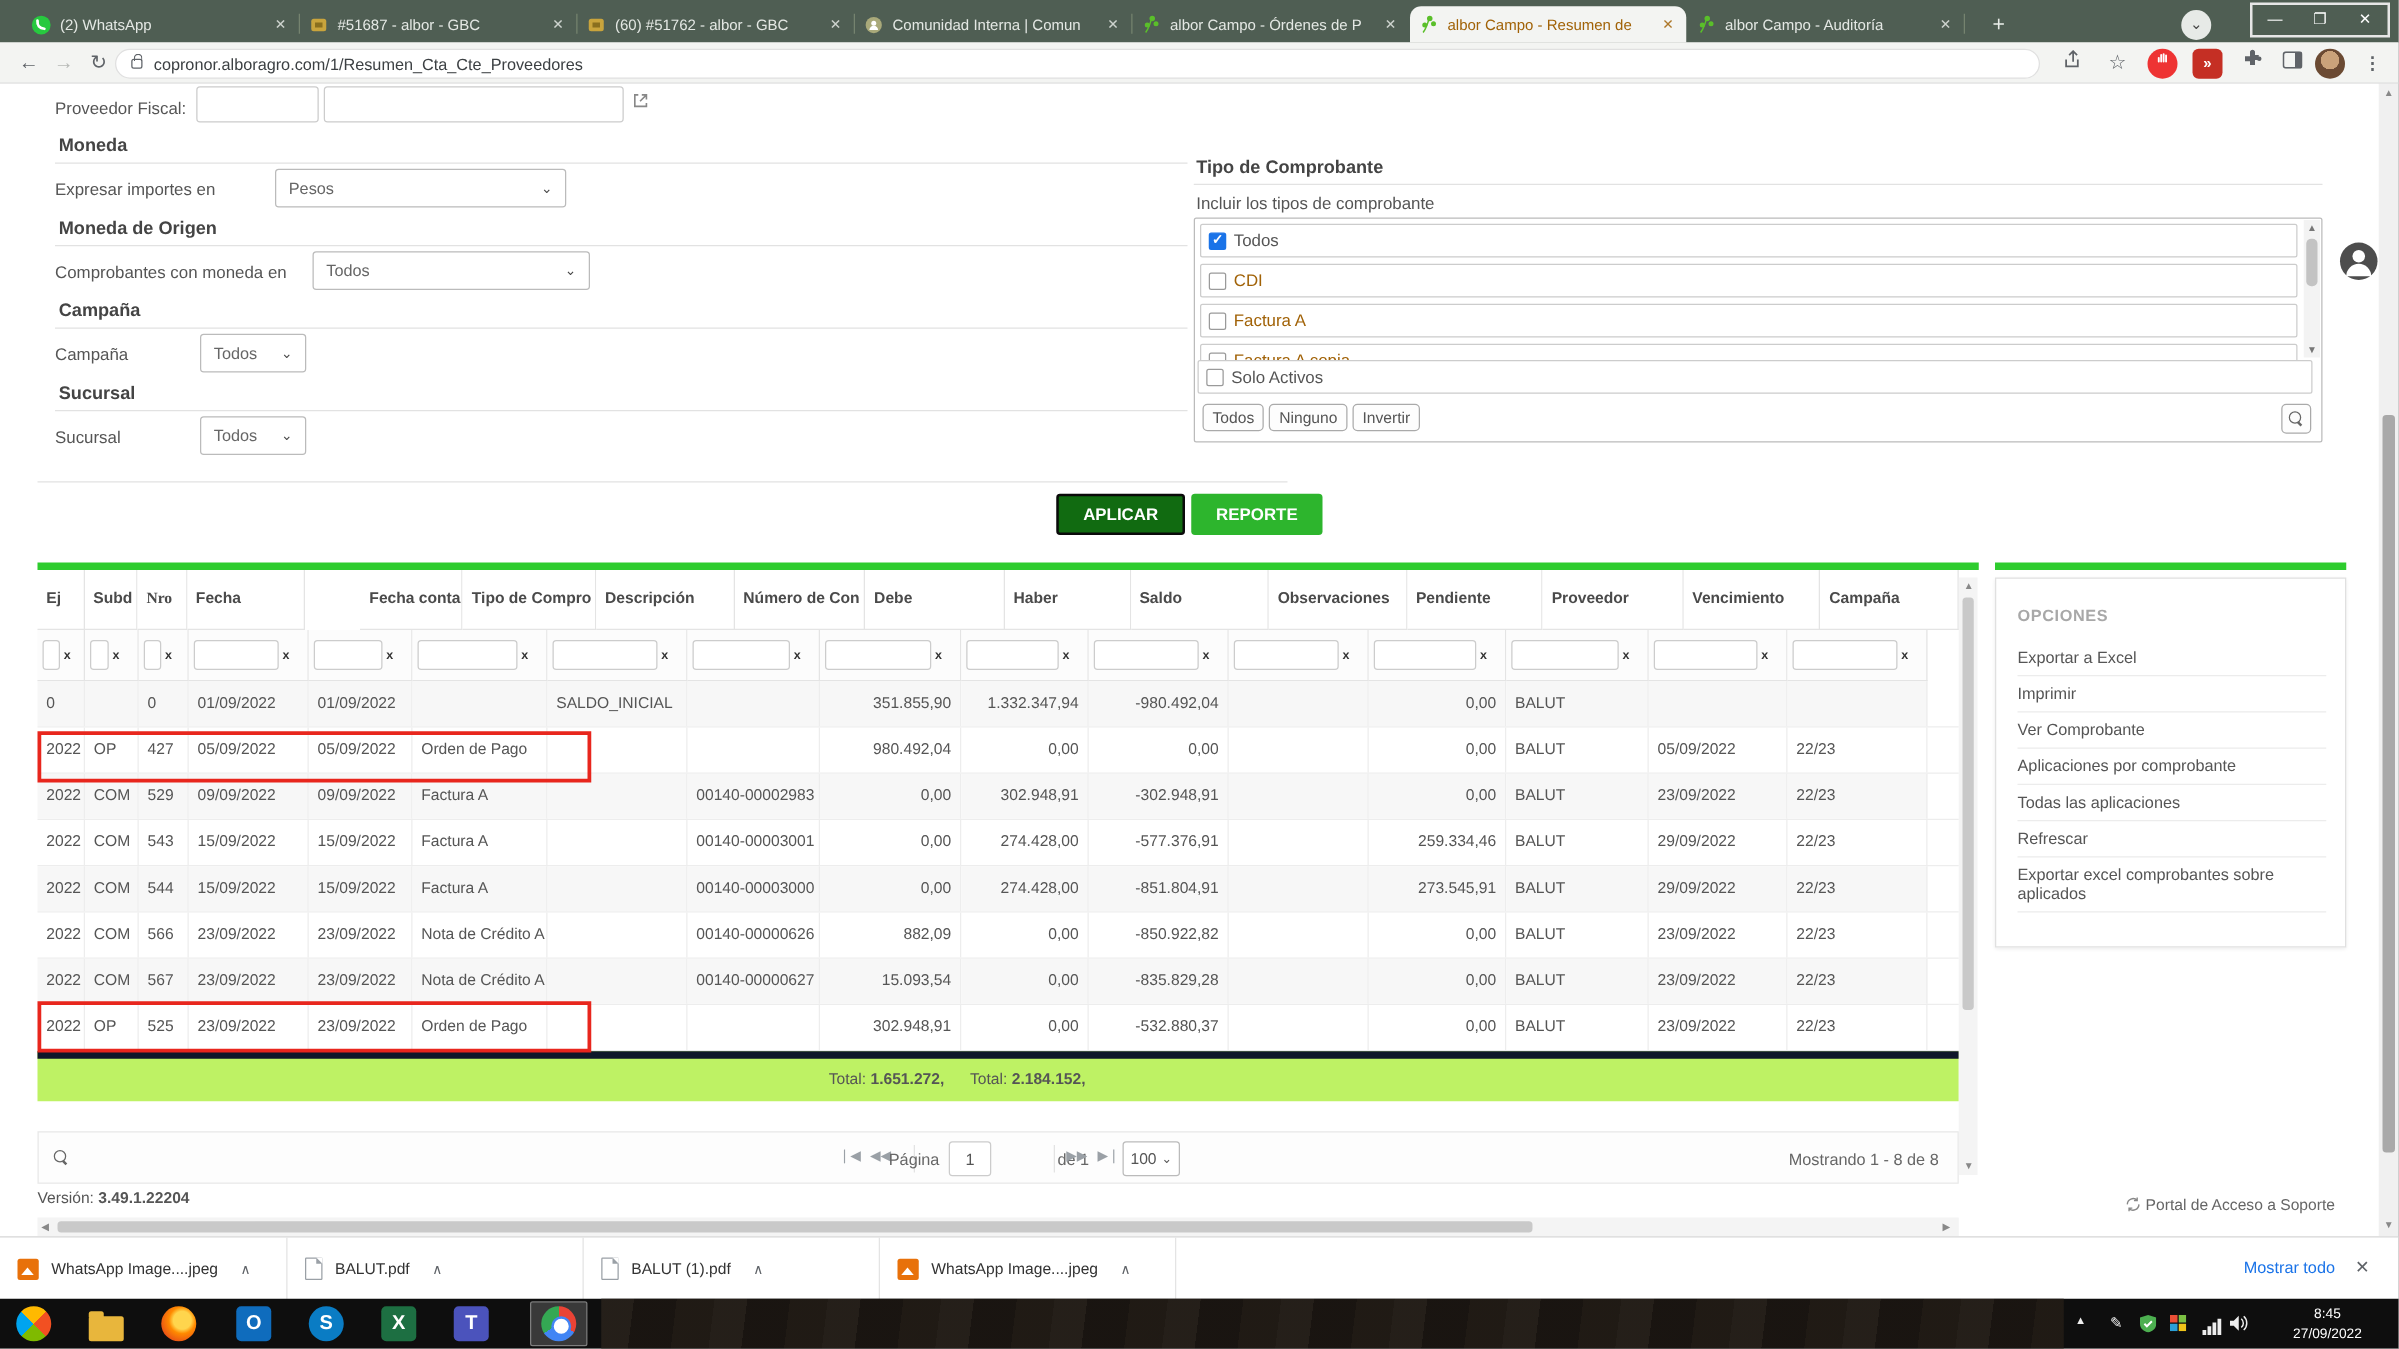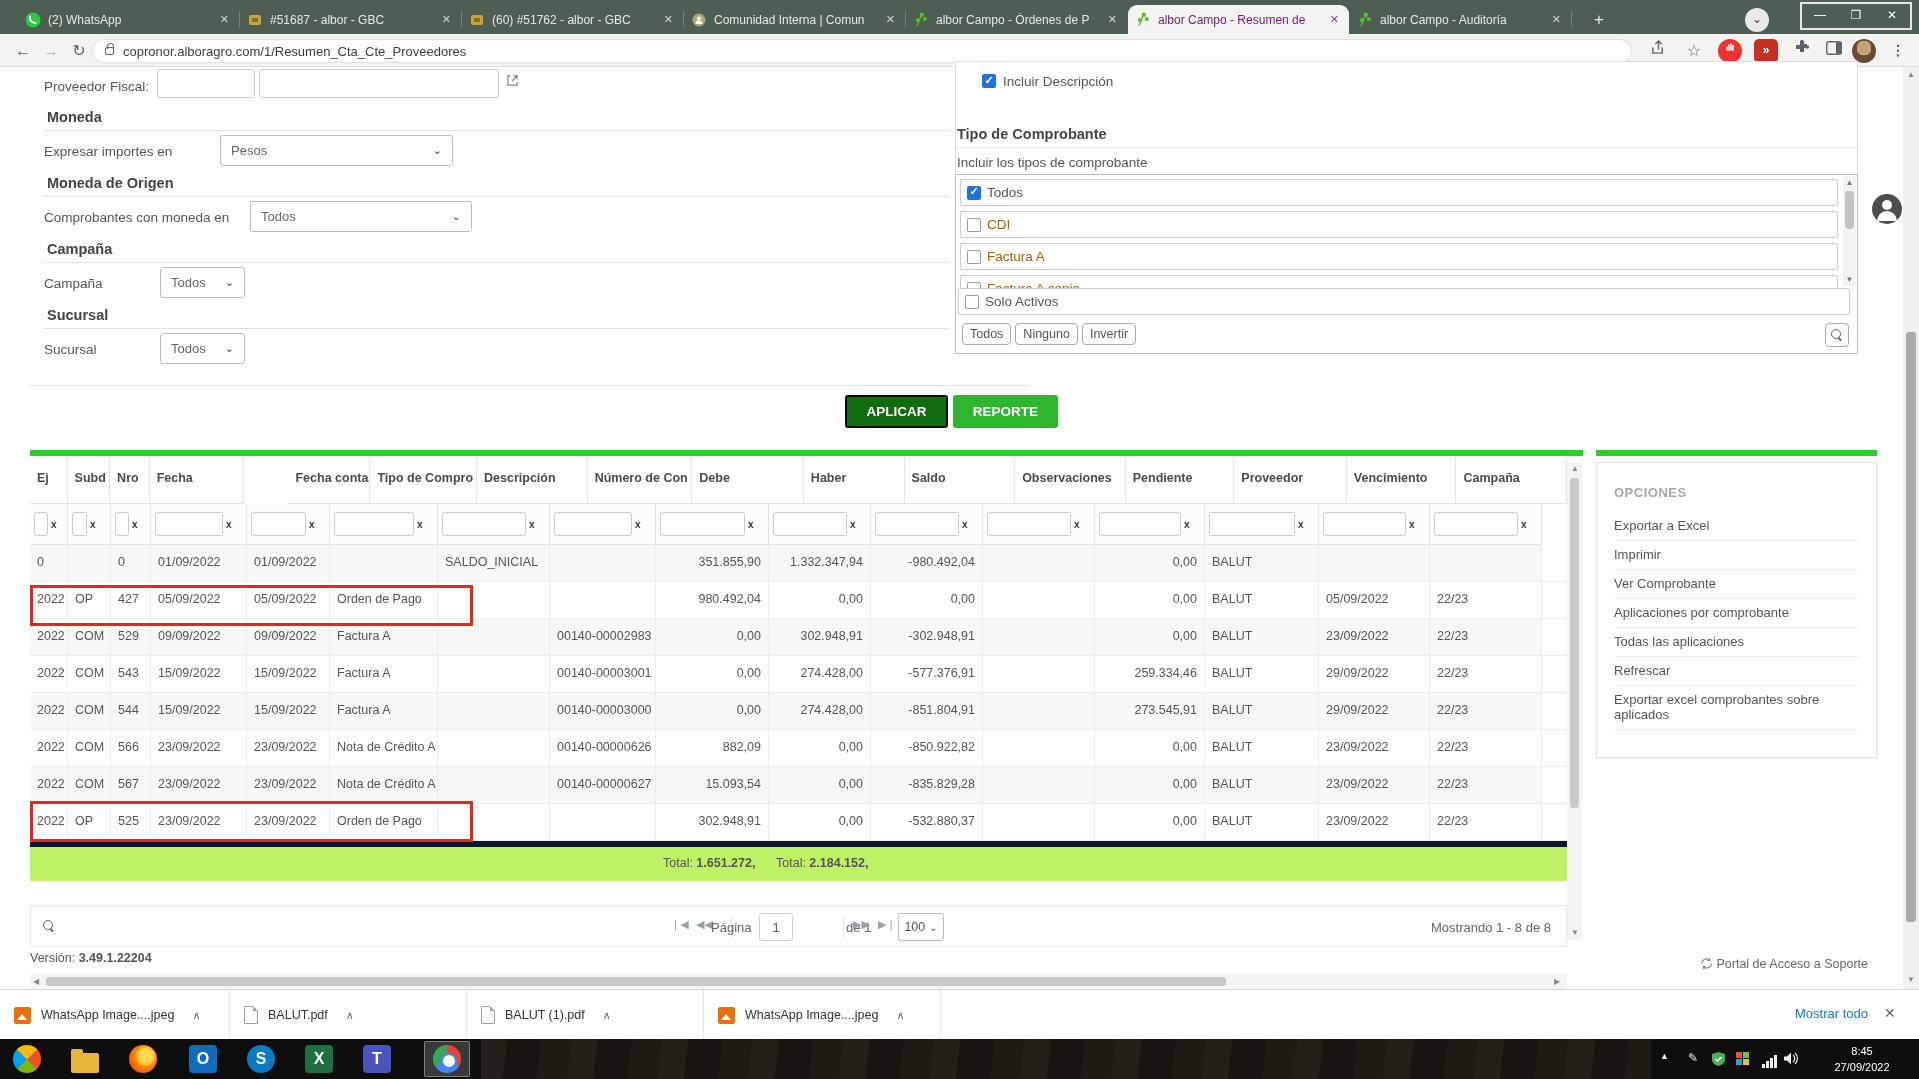--- a/index.html
+++ b/index.html
@@ -2,21 +2,21 @@
 <html><head>
 <meta charset="utf-8">
 <style>
   * { box-sizing: border-box; margin: 0; padding: 0; }
   body { margin:0; background:#222; font-family:"Liberation Sans",sans-serif; }
   .screen { position:relative; width:1919px; height:1079px; background:#fff; overflow:hidden; font-family:"Liberation Sans",sans-serif; }
 
   
   .tabstrip { position:absolute; left:0; top:0; width:1919px; height:34px; background:#4f5e53; }
   .tab { position:absolute; top:5px; height:29px; width:221px; border-radius:9px 9px 0 0; display:flex; align-items:center; padding:0 7px; color:#e4e8e4; font-size:12px; cursor:pointer; }
-  .tab.active { background:#f3f4f2; color:#701a75; }
+  .tab.active { background:#f3f4f2; color:#a16207; }
   .tab .title { flex:1; white-space:nowrap; overflow:hidden; margin-left:7px; }
   .tab .close { font-size:11px; color:inherit; opacity:.85; padding:0 3px; }
   .tab .sep { position:absolute; right:-1px; top:6px; height:16px; width:1px; background:#75836f; }
   .fav { width:16px; height:16px; flex:0 0 16px; }
   .newtab-btn { position:absolute; left:1588px; top:9px; width:22px; height:22px; border-radius:50%; color:#e8ece8; font-size:17px; text-align:center; line-height:21px; cursor:pointer; }
   .tabsearch-btn { position:absolute; left:1745px; top:8px; width:24px; height:24px; border-radius:50%; background:#e7eae7; color:#444; text-align:center; line-height:22px; font-size:12px; cursor:pointer; }
   .win-controls { position:absolute; left:1800px; top:2px; display:flex; border:2px solid #e7e7e7; }
   .win-btn { width:36px; height:24px; color:#fff; font-size:12px; text-align:center; line-height:23px; cursor:pointer; }
 
   .toolbar { position:absolute; left:0; top:34px; width:1919px; height:33px; background:#f3f4f2; border-bottom:1px solid #dcdcdc; }
@@ -298,24 +298,20 @@
     <div class="sec-h" style="left:47px;top:240px;">Sucursal</div>
     <div class="divider" style="left:44px;top:261px;width:906px;"></div>
     <div class="lbl" style="left:44px;top:275px;">Sucursal</div>
     <div class="sel" style="left:160px;top:266px;width:85px;height:31px;">
       <span>Todos</span>
         <span class="car">⌄</span>
     </div>
 
     <div class="divider" style="left:30px;top:318px;width:1000px;"></div>
 
-    <div class="card-r">
-      <span class="chk on" style="position:absolute;left:26px;top:12px;"></span>
-      <span class="lbl" style="left:47px;top:12px;">Incluir Descripción</span>
-    </div>
     <div class="sec-h" style="left:957px;top:59px;">Tipo de Comprobante</div>
     <div class="divider" style="left:955px;top:80px;width:903px;"></div>
     <div class="lbl" style="left:957px;top:88px;">Incluir los tipos de comprobante</div>
 
     <div class="optbox">
       <div id="opt-list">
           <div class="optrow" style="top: 4px;">
             <span class="chk on"></span>
             <span>Todos</span>
           </div>
@@ -350,21 +346,21 @@
     <button class="btn-green" style="left:845px;top:328px;width:103px;background:#116b11;border:2px solid #0a0a0a;">APLICAR</button>
     <button class="btn-green" style="left:953px;top:328px;width:105px;background:#2db52d;border:none;">REPORTE</button>
 
     <div class="greenbar" style="left:30px;top:383px;width:1553px;"></div>
     <div class="greenbar" style="left:1596px;top:383px;width:281px;"></div>
 
     <div class="gtable">
       <div class="trow" id="t-head">
           <div class="hcell" style="width: 38px;">Ej</div>
           <div class="hcell" style="width: 43px;">Subd</div>
-          <div class="hcell" style="width: 40px;">Nro</div>
+          <div class="hcell" style="width: 40px; font-family: Liberation Serif, serif;">Nro</div>
           <div class="hcell" style="width: 96px;">Fecha</div>
           <div class="hcell" style="width: 83px; margin-left: 44px;">Fecha conta</div>
           <div class="hcell" style="width: 108px;">Tipo de Compro</div>
           <div class="hcell" style="width: 112px;">Descripción</div>
           <div class="hcell" style="width: 106px;">Número de Con</div>
           <div class="hcell" style="width: 113px;">Debe</div>
           <div class="hcell" style="width: 102px;">Haber</div>
           <div class="hcell" style="width: 112px;">Saldo</div>
           <div class="hcell" style="width: 112px;">Observaciones</div>
           <div class="hcell" style="width: 110px;">Pendiente</div>

